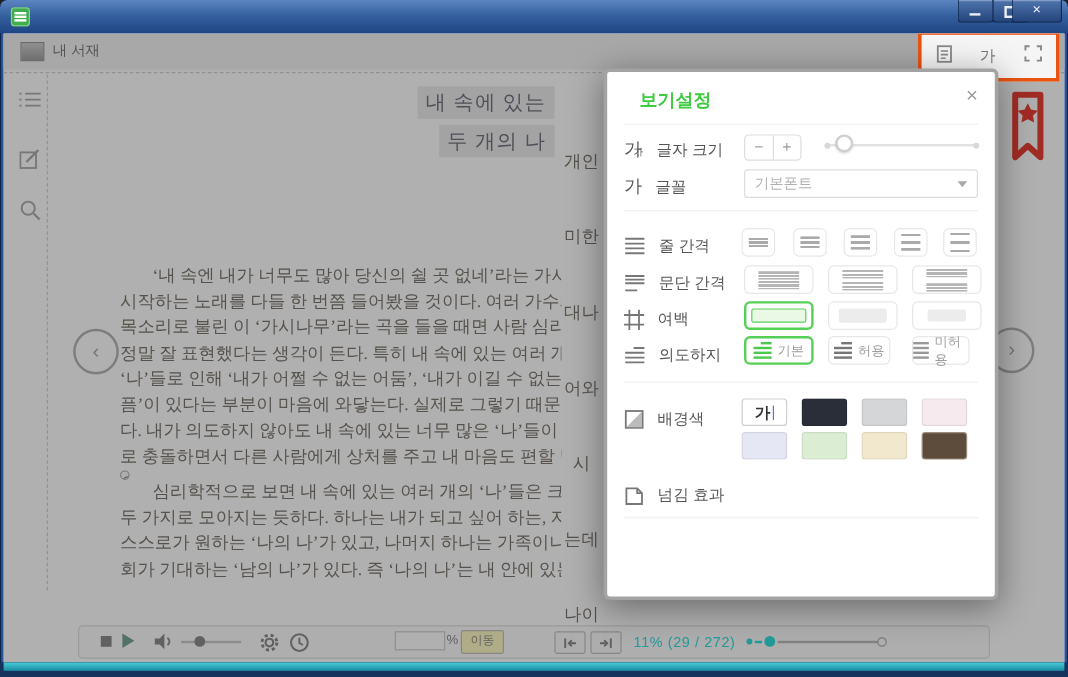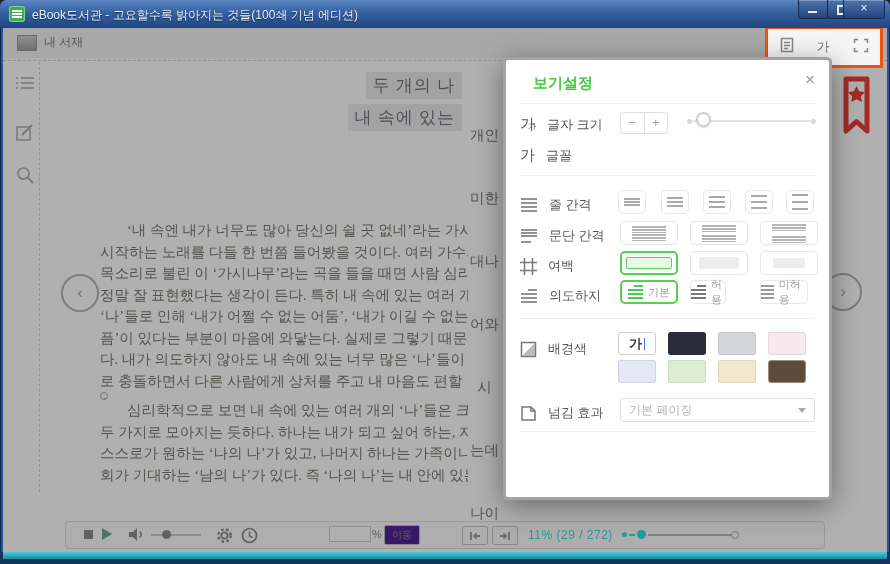--- a/index.html
+++ b/index.html
@@ -35,21 +35,21 @@
   .bookmark{position:absolute;left:840px;top:48px;}
   
   .player{position:absolute;left:62px;top:493px;width:758px;height:26px;border:1px solid #dedede;border-radius:4px;background:#fdfdfd;}
   .player>*{position:absolute;}
   .pstop{left:18px;top:8px;width:9px;height:9px;background:#8a8a8a;}
   .pplay{left:36px;top:6px;width:0;height:0;border-left:10px solid #72a396;border-top:6px solid transparent;border-bottom:6px solid transparent;}
   .vol-track{left:85px;top:12px;width:50px;height:2px;background:#c9c9c9;}
   .vol-knob{left:96px;top:8px;width:9px;height:9px;border-radius:50%;background:#8a8a8a;}
   .pinput{left:263px;top:4px;width:36px;height:14px;border:1px solid #cccccc;background:#fff;font-size:10px;padding:0 2px;}
   .ppct{left:306px;top:6px;font-size:11px;color:#8a8a8a;}
-  .pgoto{left:318px;top:3px;width:34px;height:18px;border:1px solid #c2c2c2;border-radius:2px;background:#4c1d95;font-size:10px;color:#8a8a8a;text-align:center;line-height:17px;}
+  .pgoto{left:318px;top:3px;width:34px;height:18px;border:1px solid #c2c2c2;border-radius:2px;background:#fef9c3;font-size:10px;color:#8a8a8a;text-align:center;line-height:17px;}
   .pskip{top:4px;width:24px;height:17px;border:1px solid #c2c2c2;border-radius:2px;background:#fbfbfb;display:flex;align-items:center;justify-content:center;}
   .ptext{left:462px;top:6px;font-size:12px;color:#2edede;letter-spacing:.5px;}
   .pd1{left:556px;top:10px;width:5px;height:5px;border-radius:50%;background:#2edede;}
   .pdash{left:563px;top:11.5px;width:6px;height:2px;background:#2edede;}
   .pd2{left:571px;top:8px;width:9px;height:9px;border-radius:50%;background:#2edede;}
   .ptrack{left:582px;top:12px;width:85px;height:2px;background:#b9b9b9;}
   .pend{left:665px;top:9px;width:6px;height:6px;border:1px solid #b0b0b0;border-radius:50%;background:#fdfdfd;}
   
   .dim{position:absolute;left:0;top:0;width:884px;height:524px;background:rgba(15,15,15,.33);z-index:40;}
   
@@ -89,21 +89,20 @@
   .bottomframe{position:absolute;left:0;top:552px;width:890px;height:12px;background:#16335e;}
   .bottomframe i{position:absolute;left:3px;right:3px;top:0;height:7px;background:linear-gradient(#49cbd8,#1a8ba1);display:block;}
 </style>
 </head>
 <body>
 
 <div class="window">
 
   <div class="titlebar">
     <span class="app-icon"></span>
-    <span class="win-title">eBook도서관  -  고요할수록 밝아지는 것들(100쇄 기념 에디션)</span>
     <span class="winbtn wb-min">
         <i></i>
       </span>
     <span class="winbtn wb-max">
         <i></i>
       </span>
     <span class="winbtn wb-close">
         <span>×</span>
       </span>
   </div>
@@ -138,22 +137,22 @@
         </svg>
     </div>
     <div class="side-ic" style="top:138px">
       <svg width="18" height="18" viewBox="0 0 18 18">
           <circle cx="7.5" cy="7.5" r="5.5" fill="none" stroke="#aaa" stroke-width="1.6"></circle>
           <line x1="12" y1="12" x2="17" y2="17" stroke="#aaa" stroke-width="1.8"></line>
         </svg>
     </div>
 
     <div class="ch-title">
+      <div><span>내 속에 있는</span></div>
       <div><span>두 개의 나</span></div>
-      <div><span>내 속에 있는</span></div>
     </div>
 
     <div class="bodytext">
       <div class="ln ind">‘내 속엔 내가 너무도 많아 당신의 쉴 곳 없네’라는 가사로</div>
       <div class="ln">시작하는 노래를 다들 한 번쯤 들어봤을 것이다. 여러 가수의</div>
       <div class="ln">목소리로 불린 이 ‘가시나무’라는 곡을 들을 때면 사람 심리를</div>
       <div class="ln">정말 잘 표현했다는 생각이 든다. 특히 내 속에 있는 여러 개의</div>
       <div class="ln">‘나’들로 인해 ‘내가 어쩔 수 없는 어둠’, ‘내가 이길 수 없는 슬</div>
       <div class="ln">픔’이 있다는 부분이 마음에 와닿는다. 실제로 그렇기 때문이</div>
       <div class="ln">다. 내가 의도하지 않아도 내 속에 있는 너무 많은 ‘나’들이 서</div>
@@ -285,20 +284,23 @@
       <div class="slider">
         <span class="sl-dot" style="left:-1px"></span>
         <span class="sl-dot" style="right:-1px"></span>
         <span class="sl-knob"></span>
       </div>
 
       <div class="plabel" style="top:86px">
         <span class="ga-big">가</span>
         <span>글꼴</span>
       </div>
+      <div class="pselect" style="top:81px">
+        <span>기본폰트</span><i></i>
+      </div>
 
       <div class="p-div" style="top:115px"></div>
 
       <div class="plabel" style="top:136px">
         <svg width="18" height="16" viewBox="0 0 18 16">
             <g stroke="#777" stroke-width="1.6">
               <line x1="1" y1="2" x2="17" y2="2"></line>
               <line x1="1" y1="6" x2="17" y2="6"></line>
               <line x1="1" y1="10" x2="17" y2="10"></line>
               <line x1="1" y1="14" x2="17" y2="14"></line>
@@ -386,21 +388,21 @@
       </div>
       <div class="sbtn sel" style="left:114px;top:220px;width:58px;height:24px">
         <span class="ind-g">
             <i style="width:9px;margin-left:6px;background:#4cc94c"></i>
             <i style="background:#4cc94c"></i>
             <i style="background:#4cc94c"></i>
             <i style="background:#4cc94c"></i>
           </span>
         <span class="btn-txt">기본</span>
       </div>
-      <div class="sbtn" style="left:184px;top:220px;width:36px;height:24px">
+      <div class="sbtn" style="left:184px;top:220px;width:52px;height:24px">
         <span class="ind-g">
             <i style="width:9px;margin-left:6px"></i>
             <i></i>
             <i></i>
             <i></i>
           </span>
         <span class="btn-txt">허용</span>
       </div>
       <div class="sbtn" style="left:254px;top:220px;width:48px;height:24px">
         <span class="ind-g">
@@ -430,23 +432,20 @@
       <div class="swatch" style="left: 212px; top: 300px; background: rgb(242, 232, 205);"></div>
       <div class="swatch" style="left: 262px; top: 300px; border-color: rgb(154, 140, 127); background: rgb(93, 75, 60);"></div>
 
       <div class="plabel" style="top:344px">
         <svg width="17" height="17" viewBox="0 0 17 17">
             <path d="M2 2 h9 l4 4 v9 H2 Z" fill="none" stroke="#777" stroke-width="1.5"></path>
             <path d="M11 2 v4 h4" fill="none" stroke="#777" stroke-width="1.5"></path>
           </svg>
         <span>넘김 효과</span>
       </div>
-      <div class="pselect" style="top:338px">
-        <span>기본 페이징</span><i></i>
-      </div>
 
       <div class="p-div" style="top:371px"></div>
 
     </div>
 
   </div>
 
   <div class="bottomframe">
       <i></i>
     </div>

